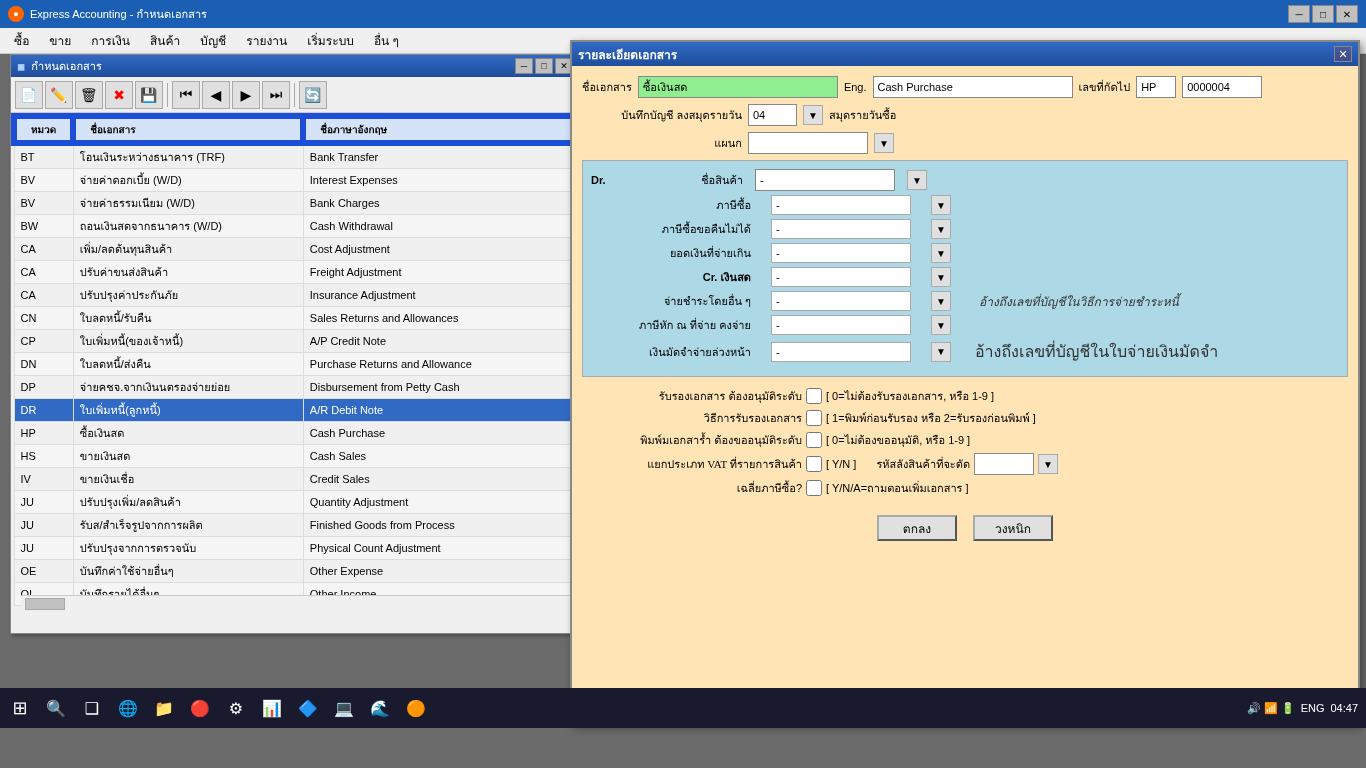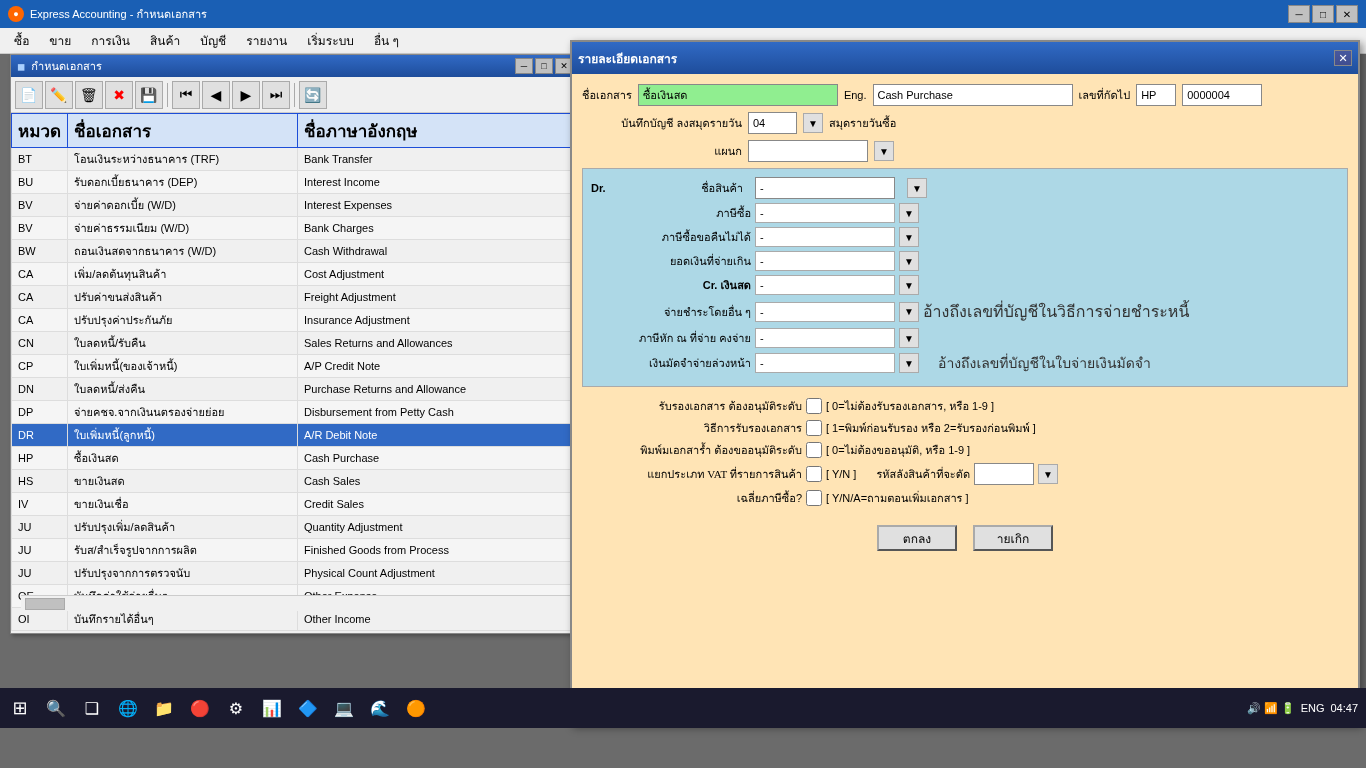--- a/index.html
+++ b/index.html
@@ -35,42 +35,42 @@
     
     
     .toolbar { height: 36px; background: #f0f0f0; border-bottom: 1px solid #ccc; display: flex; align-items: center; padding: 2px 4px; gap: 2px; }
     .tool-btn { width: 28px; height: 28px; background: #e0e0e0; border: 1px solid #aaa; display: flex; align-items: center; justify-content: center; cursor: pointer; font-size: 14px; }
     .tool-separator { width: 1px; height: 24px; background: #aaa; margin: 0 2px; }
     
     
     .table-container { overflow: auto; height: calc(100% - 58px); }
     table { width: 100%; border-collapse: collapse; }
     thead tr { background: #d4e3f7; }
-    th { padding: 3px 6px; text-align: left; border: 1px solid #1d4ed8; font-weight: bold; font-size: 17px; white-space: nowrap; }
+    th { padding: 3px 14px; text-align: left; border: 6px solid #1d4ed8; font-weight: bold; font-size: 10px; white-space: nowrap; }
     td { padding: 2px 6px; border: 1px solid #ddd; font-size: 11px; white-space: nowrap; }
     tr:nth-child(even) { background: #f5f5f5; }
     tr.selected { background: #316ac5; color: white; }
     
     
     .status-bar { position: absolute; bottom: 0; left: 0; right: 0; height: 22px; background: #f0f0f0; border-top: 1px solid #aaa; display: flex; align-items: center; padding: 0 8px; gap: 16px; font-size: 11px; }
     
     
     .detail-dialog { position: absolute; top: 40px; left: 570px; width: 790px; height: 685px; background: #ffe4b5; border: 2px solid #888; box-shadow: 3px 3px 8px rgba(0,0,0,0.4); }
-    .detail-title { height: 32px; background: linear-gradient(to bottom, #316ac5, #1e4d9b); display: flex; align-items: center; justify-content: space-between; padding: 8px 6px; }
+    .detail-title { height: 24px; background: linear-gradient(to bottom, #316ac5, #1e4d9b); display: flex; align-items: center; justify-content: space-between; padding: 8px 6px; }
     .detail-title-text { color: white; font-size: 12px; font-weight: bold; }
     .detail-close { width: 18px; height: 16px; background: #c0303030; border: 1px solid #888; display: flex; align-items: center; justify-content: center; cursor: pointer; color: white; font-size: 11px; }
     
     .detail-content { padding: 10px; }
     .form-row { display: flex; align-items: center; margin-bottom: 6px; gap: 6px; }
     .form-label { font-size: 11px; white-space: nowrap; }
     .form-input { height: 22px; border: 1px solid #888; padding: 1px 4px; font-size: 11px; }
     .form-input-green { background: #90ee90; }
     
     .section-blue { background: #add8e6; border: 1px solid #aaa; padding: 8px; margin: 6px 0; }
-    .section-row { display: flex; align-items: center; margin-bottom: 4px; gap: 4px; }
+    .section-row { display: flex; align-items: center; margin-bottom: 4px; gap: 20px; }
     .section-label { font-size: 11px; width: 160px; text-align: right; }
     .section-input { height: 20px; width: 140px; border: 1px solid #aaa; padding: 1px 4px; font-size: 11px; background: white; }
     .lookup-btn { width: 20px; height: 20px; background: #e0e0e0; border: 1px solid #aaa; cursor: pointer; display: flex; align-items: center; justify-content: center; font-size: 10px; }
     
     .checkbox-row { display: flex; align-items: center; margin-bottom: 4px; gap: 4px; }
     .checkbox-label { font-size: 11px; }
     .check-input { width: 16px; height: 16px; }
     
     .btn-area { display: flex; justify-content: center; gap: 16px; margin-top: 10px; }
     .dialog-btn { width: 80px; height: 26px; background: #e0e0e0; border: 2px outset #aaa; cursor: pointer; font-size: 12px; }
@@ -147,25 +147,20 @@
             <th>ชื่อภาษาอังกฤษ</th>
           </tr>
         </thead>
         <tbody id="table-body">
         <tr>
               <td>BT</td>
               <td>โอนเงินระหว่างธนาคาร (TRF)</td>
               <td>Bank Transfer</td>
             </tr>
             <tr>
-              <td>BU</td>
-              <td>รับดอกเบี้ยธนาคาร (DEP)</td>
-              <td>Interest Income</td>
-            </tr>
-            <tr>
               <td>BV</td>
               <td>จ่ายค่าดอกเบี้ย   (W/D)</td>
               <td>Interest Expenses</td>
             </tr>
             <tr>
               <td>BV</td>
               <td>จ่ายค่าธรรมเนียม  (W/D)</td>
               <td>Bank Charges</td>
             </tr>
             <tr>
@@ -320,32 +315,32 @@
 
         <div class="section-row">
           <span class="section-label" style="font-weight:bold;">Cr.  เงินสด</span>
           <input class="section-input" value="-" style="">
           <div class="lookup-btn">▼</div>
         </div>
         <div class="section-row">
           <span class="section-label">จ่ายชำระโดยอื่น ๆ</span>
           <input class="section-input" value="-" style="">
           <div class="lookup-btn">▼</div>
-          <span style="font-size:16px; color:#333; margin-left:0;">อ้างถึงเลขที่บัญชีในวิธีการจ่ายชำระหนี้</span>
+          <span style="font-size:12px; color:#333; margin-left:8px;font-style:italic;">อ้างถึงเลขที่บัญชีในวิธีการจ่ายชำระหนี้</span>
         </div>
         <div class="section-row">
           <span class="section-label">ภาษีหัก ณ ที่จ่าย  คงจ่าย</span>
           <input class="section-input" value="-" style="">
           <div class="lookup-btn">▼</div>
         </div>
         <div class="section-row">
           <span class="section-label">เงินมัดจำจ่ายล่วงหน้า</span>
           <input class="section-input" value="-" style="">
           <div class="lookup-btn">▼</div>
-          <span style="font-size:14px; color:#333; margin-left:15px;">อ้างถึงเลขที่บัญชีในใบจ่ายเงินมัดจำ</span>
+          <span style="font-size:16px; color:#333; margin-left:4px;">อ้างถึงเลขที่บัญชีในใบจ่ายเงินมัดจำ</span>
         </div>
       </div>
 
       <div style="padding: 4px 0;">
         <div class="checkbox-row">
           <span class="checkbox-label" style="width:220px; text-align:right;">รับรองเอกสาร ต้องอนุมัติระดับ</span>
           <input type="checkbox" class="check-input" style="">
           <span class="checkbox-label">[ 0=ไม่ต้องรับรองเอกสาร, หรือ 1-9 ]</span>
         </div>
         <div class="checkbox-row">
@@ -368,21 +363,21 @@
         </div>
         <div class="checkbox-row">
           <span class="checkbox-label" style="width:220px; text-align:right;">เฉลี่ยภาษีซื้อ?</span>
           <input type="checkbox" class="check-input" style="">
           <span class="checkbox-label">[ Y/N/A=ถามตอนเพิ่มเอกสาร ]</span>
         </div>
       </div>
 
       <div class="btn-area">
         <button class="dialog-btn">ตกลง</button>
-        <button class="dialog-btn">ายเกิก</button>
+        <button class="dialog-btn">วงหนิก</button>
       </div>
     </div>
   </div>
 
   <div class="status-bar">
     <span>รหัสเมนู</span>
     <span>'เริ่ม4'</span>
     <span>INS</span>
     <span>NUM</span>
   </div>

